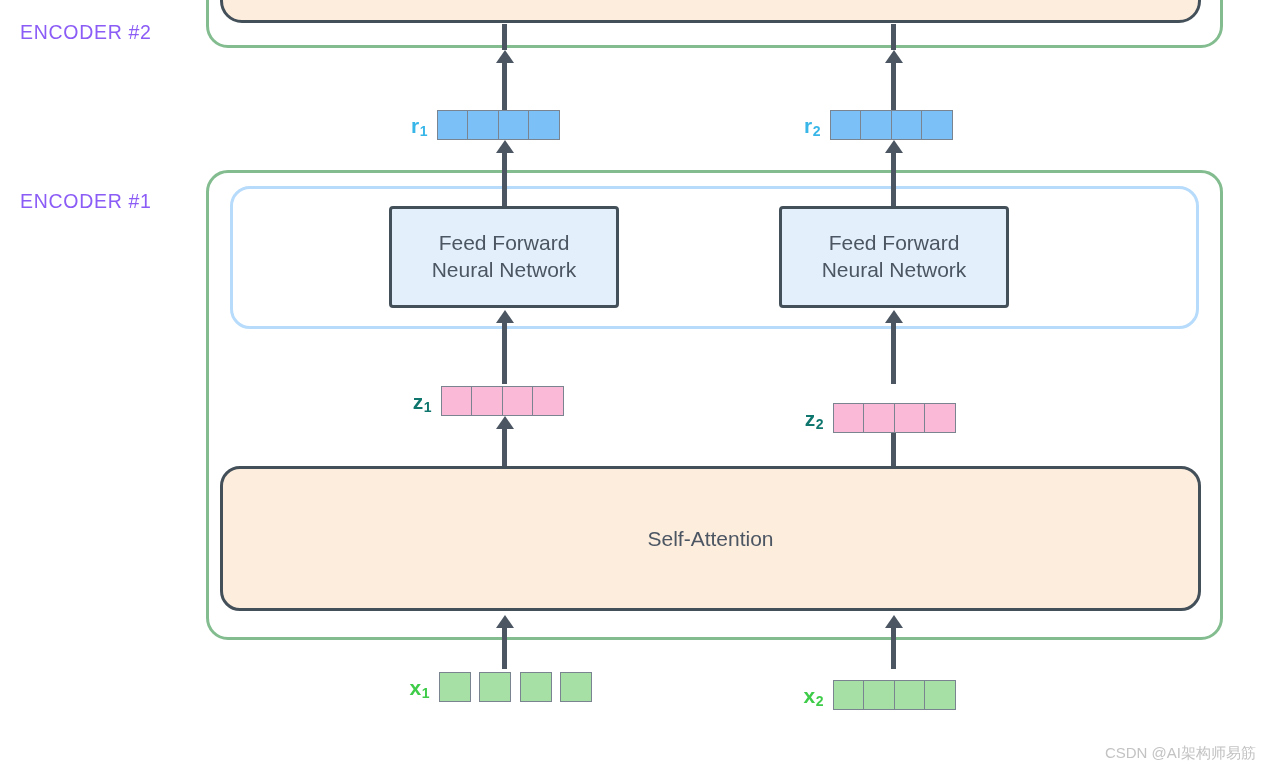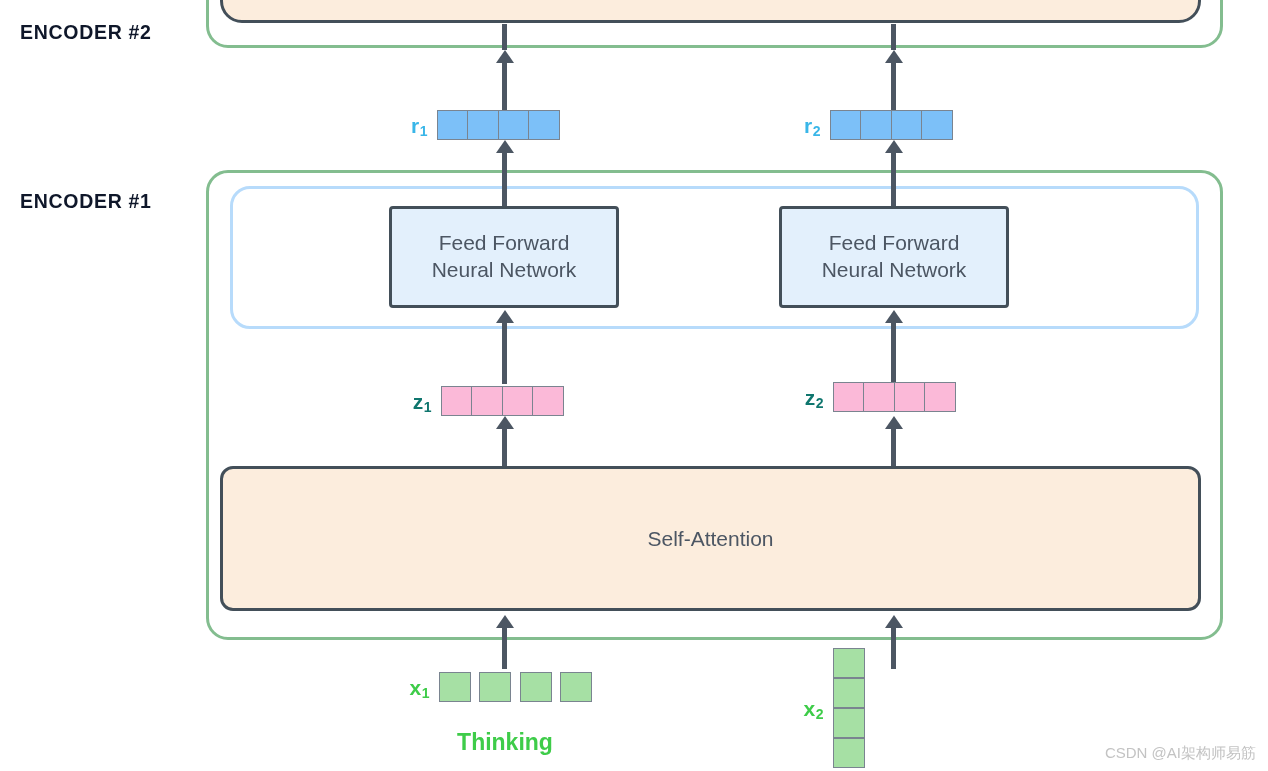--- a/index.html
+++ b/index.html
@@ -37,23 +37,23 @@
     left: 206px;
     top: 170px;
     width: 1017px;
     height: 470px;
   }
 
   .encoder-label {
     position: absolute;
     font-size: 19.5px;
     letter-spacing: 0.7px;
-    color: #0f172a;
+    color: #8b5cf6;
     white-space: nowrap;
-    font-weight: 700;
+    font-weight: 400;
   }
   #encoder2-label { left: 20px; top: 21px; }
   #encoder1-label { left: 20px; top: 190px; }
 
   
   #ffnn-container {
     position: absolute;
     left: 230px;
     top: 186px;
     width: 969px;
@@ -84,21 +84,21 @@
     line-height: 1.28;
   }
   #ffnn-1 { left: 389px; top: 206px; }
   #ffnn-2 { left: 779px; top: 206px; }
 
   #self-attention-box {
     left: 220px;
     top: 466px;
     width: 981px;
     height: 145px;
-    border-radius: 13px;
+    border-radius: 20px;
     background: #fceddd;
     font-size: 21px;
   }
   #self-attention-box .sa-label { margin-left: 0; }
 
   
   #self-attention-box-2 {
     left: 220px;
     top: -122px;
     width: 981px;
@@ -146,23 +146,23 @@
   .v-pink  .cell { background: #fbb9d8; }
   .v-green .cell { background: #a6e0a4; }
 
   .lbl-blue  { color: #39b6e8; }
   .lbl-pink  { color: #0f766e; }
   .lbl-green { color: #3ecc49; }
 
   #vec-r1 { left: 438px; top: 110px; }
   #vec-r2 { left: 831px; top: 110px; }
   #vec-z1 { left: 442px; top: 386px; }
-  #vec-z2 { left: 834px; top: 382px; justify-content: flex-end; }
+  #vec-z2 { left: 834px; top: 403px; justify-content: flex-end; }
   #vec-x1 { left: 440px; top: 672px; gap: 10px; }
-  #vec-x2 { left: 834px; top: 648px; flex-direction: column; }
+  #vec-x2 { left: 834px; top: 680px; }
 
   
   .word {
     position: absolute;
     font-size: 23px;
     font-weight: bold;
     color: #3ecc49;
     white-space: nowrap;
     text-align: center;
   }
@@ -313,17 +313,16 @@
   </div>
 
   <div class="vector v-green" id="vec-x2">
     <span class="vec-label lbl-green">x<sub>2</sub></span>
     <div class="cell"></div>
     <div class="cell"></div>
     <div class="cell"></div>
     <div class="cell"></div>
   </div>
 
-  <div class="word" id="word-1">Thinking</div>
 
   <div id="watermark">CSDN @AI架构师易筋</div>
 
 </div>
 
 </body></html>

